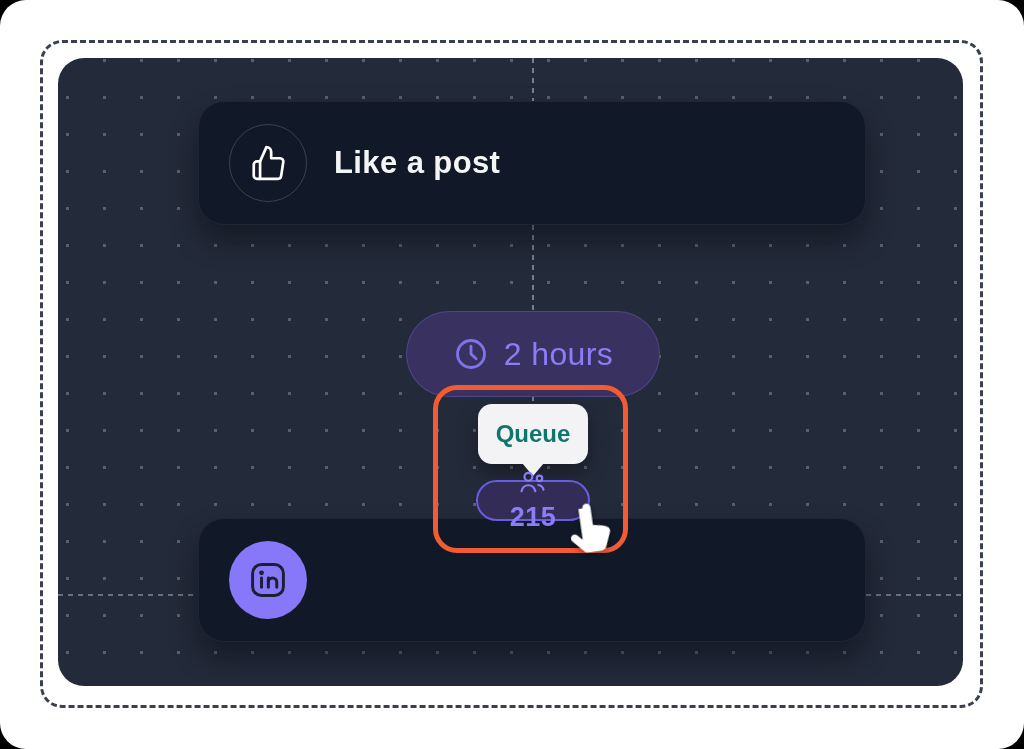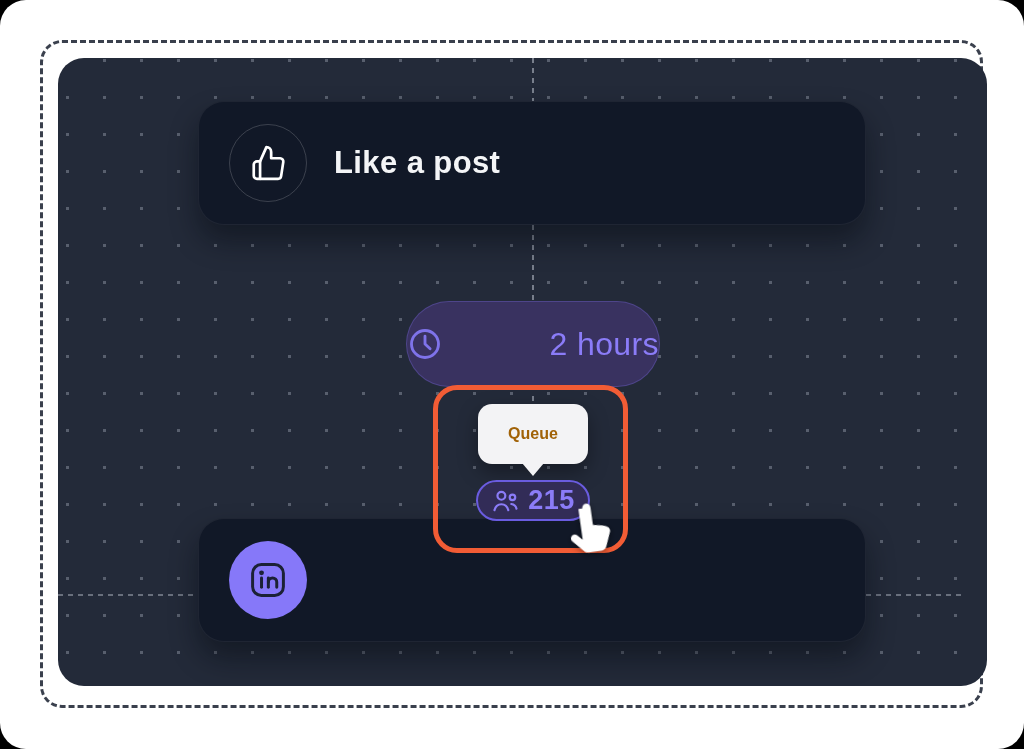--- a/index.html
+++ b/index.html
@@ -13,21 +13,21 @@
   }
   .dashed-frame{
     position:absolute;left:40px;top:40px;width:943px;height:668px;
     border:3px dashed #3a404d;border-radius:22px;box-sizing:border-box;
   }
   .canvas{
     position:absolute;left:58px;top:58px;width:905px;height:628px;
     border-radius:26px;overflow:hidden;
     background-color:#232a39;
     background-image:radial-gradient(rgba(173,181,196,.38) 1.6px, transparent 1.9px);
-    background-size:37px 37px;background-position:28px 21px;padding-left:24px;
+    background-size:37px 37px;background-position:28px 21px;
   }
   
   .vguide{
     position:absolute;width:2px;left:474px;
     background:repeating-linear-gradient(180deg, rgba(190,196,208,.55) 0 5px, transparent 5px 10px);
   }
   .hguide{
     position:absolute;height:2px;top:536px;
     background:repeating-linear-gradient(90deg, rgba(190,196,208,.45) 0 5px, transparent 5px 10px);
   }
@@ -45,50 +45,50 @@
     width:78px;height:78px;border-radius:50%;flex:0 0 auto;
     display:flex;align-items:center;justify-content:center;box-sizing:border-box;
   }
   .circle-outline{border:1.5px solid rgba(255,255,255,.18);}
   .circle-linkedin{background:#8678f9;}
   .node-label{
     margin-left:27px;color:#f4f5f7;font-size:31px;font-weight:600;letter-spacing:.4px;
   }
   
   .delay-pill{
-    position:absolute;left:348px;top:243px;width:254px;height:86px;
+    position:absolute;left:348px;top:253px;width:254px;height:86px;
     background:#393260;border:1px solid rgba(134,120,249,.28);border-radius:43px;
-    box-sizing:border-box;display:flex;align-items:center;justify-content:space-between;gap:15px;
+    box-sizing:border-box;display:flex;align-items:center;justify-content:center;gap:15px;
   }
   .delay-label{color:#8b7cf8;font-size:32px;font-weight:500;letter-spacing:.4px;}
   
   .highlight-rect{
     position:absolute;left:375px;top:327px;width:195px;height:168px;
     border:5px solid #f25c35;border-radius:24px;box-sizing:border-box;z-index:6;
     pointer-events:none;
   }
   
   .tooltip{
     position:absolute;left:420px;top:346px;width:110px;height:60px;
     background:#f3f3f5;border-radius:14px;z-index:5;
     display:flex;align-items:center;justify-content:center;
     box-shadow:0 8px 20px rgba(0,0,0,.35);
   }
-  .tooltip-label{color:#a16207;font-size:16px;font-weight:600;}
+  .tooltip-label{color:#0f766e;font-size:24px;font-weight:600;}
   .tooltip-arrow{
     position:absolute;left:464px;top:405px;width:0;height:0;z-index:5;
     border-left:11px solid transparent;border-right:11px solid transparent;
     border-top:13px solid #f3f3f5;
   }
   
   .queue-badge{
     position:absolute;left:418px;top:422px;width:114px;height:41px;
     background:#322c57;border:2px solid #6a5ce0;border-radius:22px;
     box-sizing:border-box;z-index:5;
-    display:flex;align-items:center;justify-content:center;gap:7px;
+    display:flex;align-items:center;justify-content:center;gap:7px;flex-direction:column;
   }
   .queue-count{color:#8b7cf8;font-size:27px;font-weight:600;letter-spacing:.5px;}
   
   .cursor{
     position:absolute;left:503px;top:443px;width:56px;height:58px;z-index:9;
     filter:drop-shadow(0 2px 3px rgba(0,0,0,.4));
     transform:rotate(-8deg);
   }
   svg{display:block;}
 </style>

